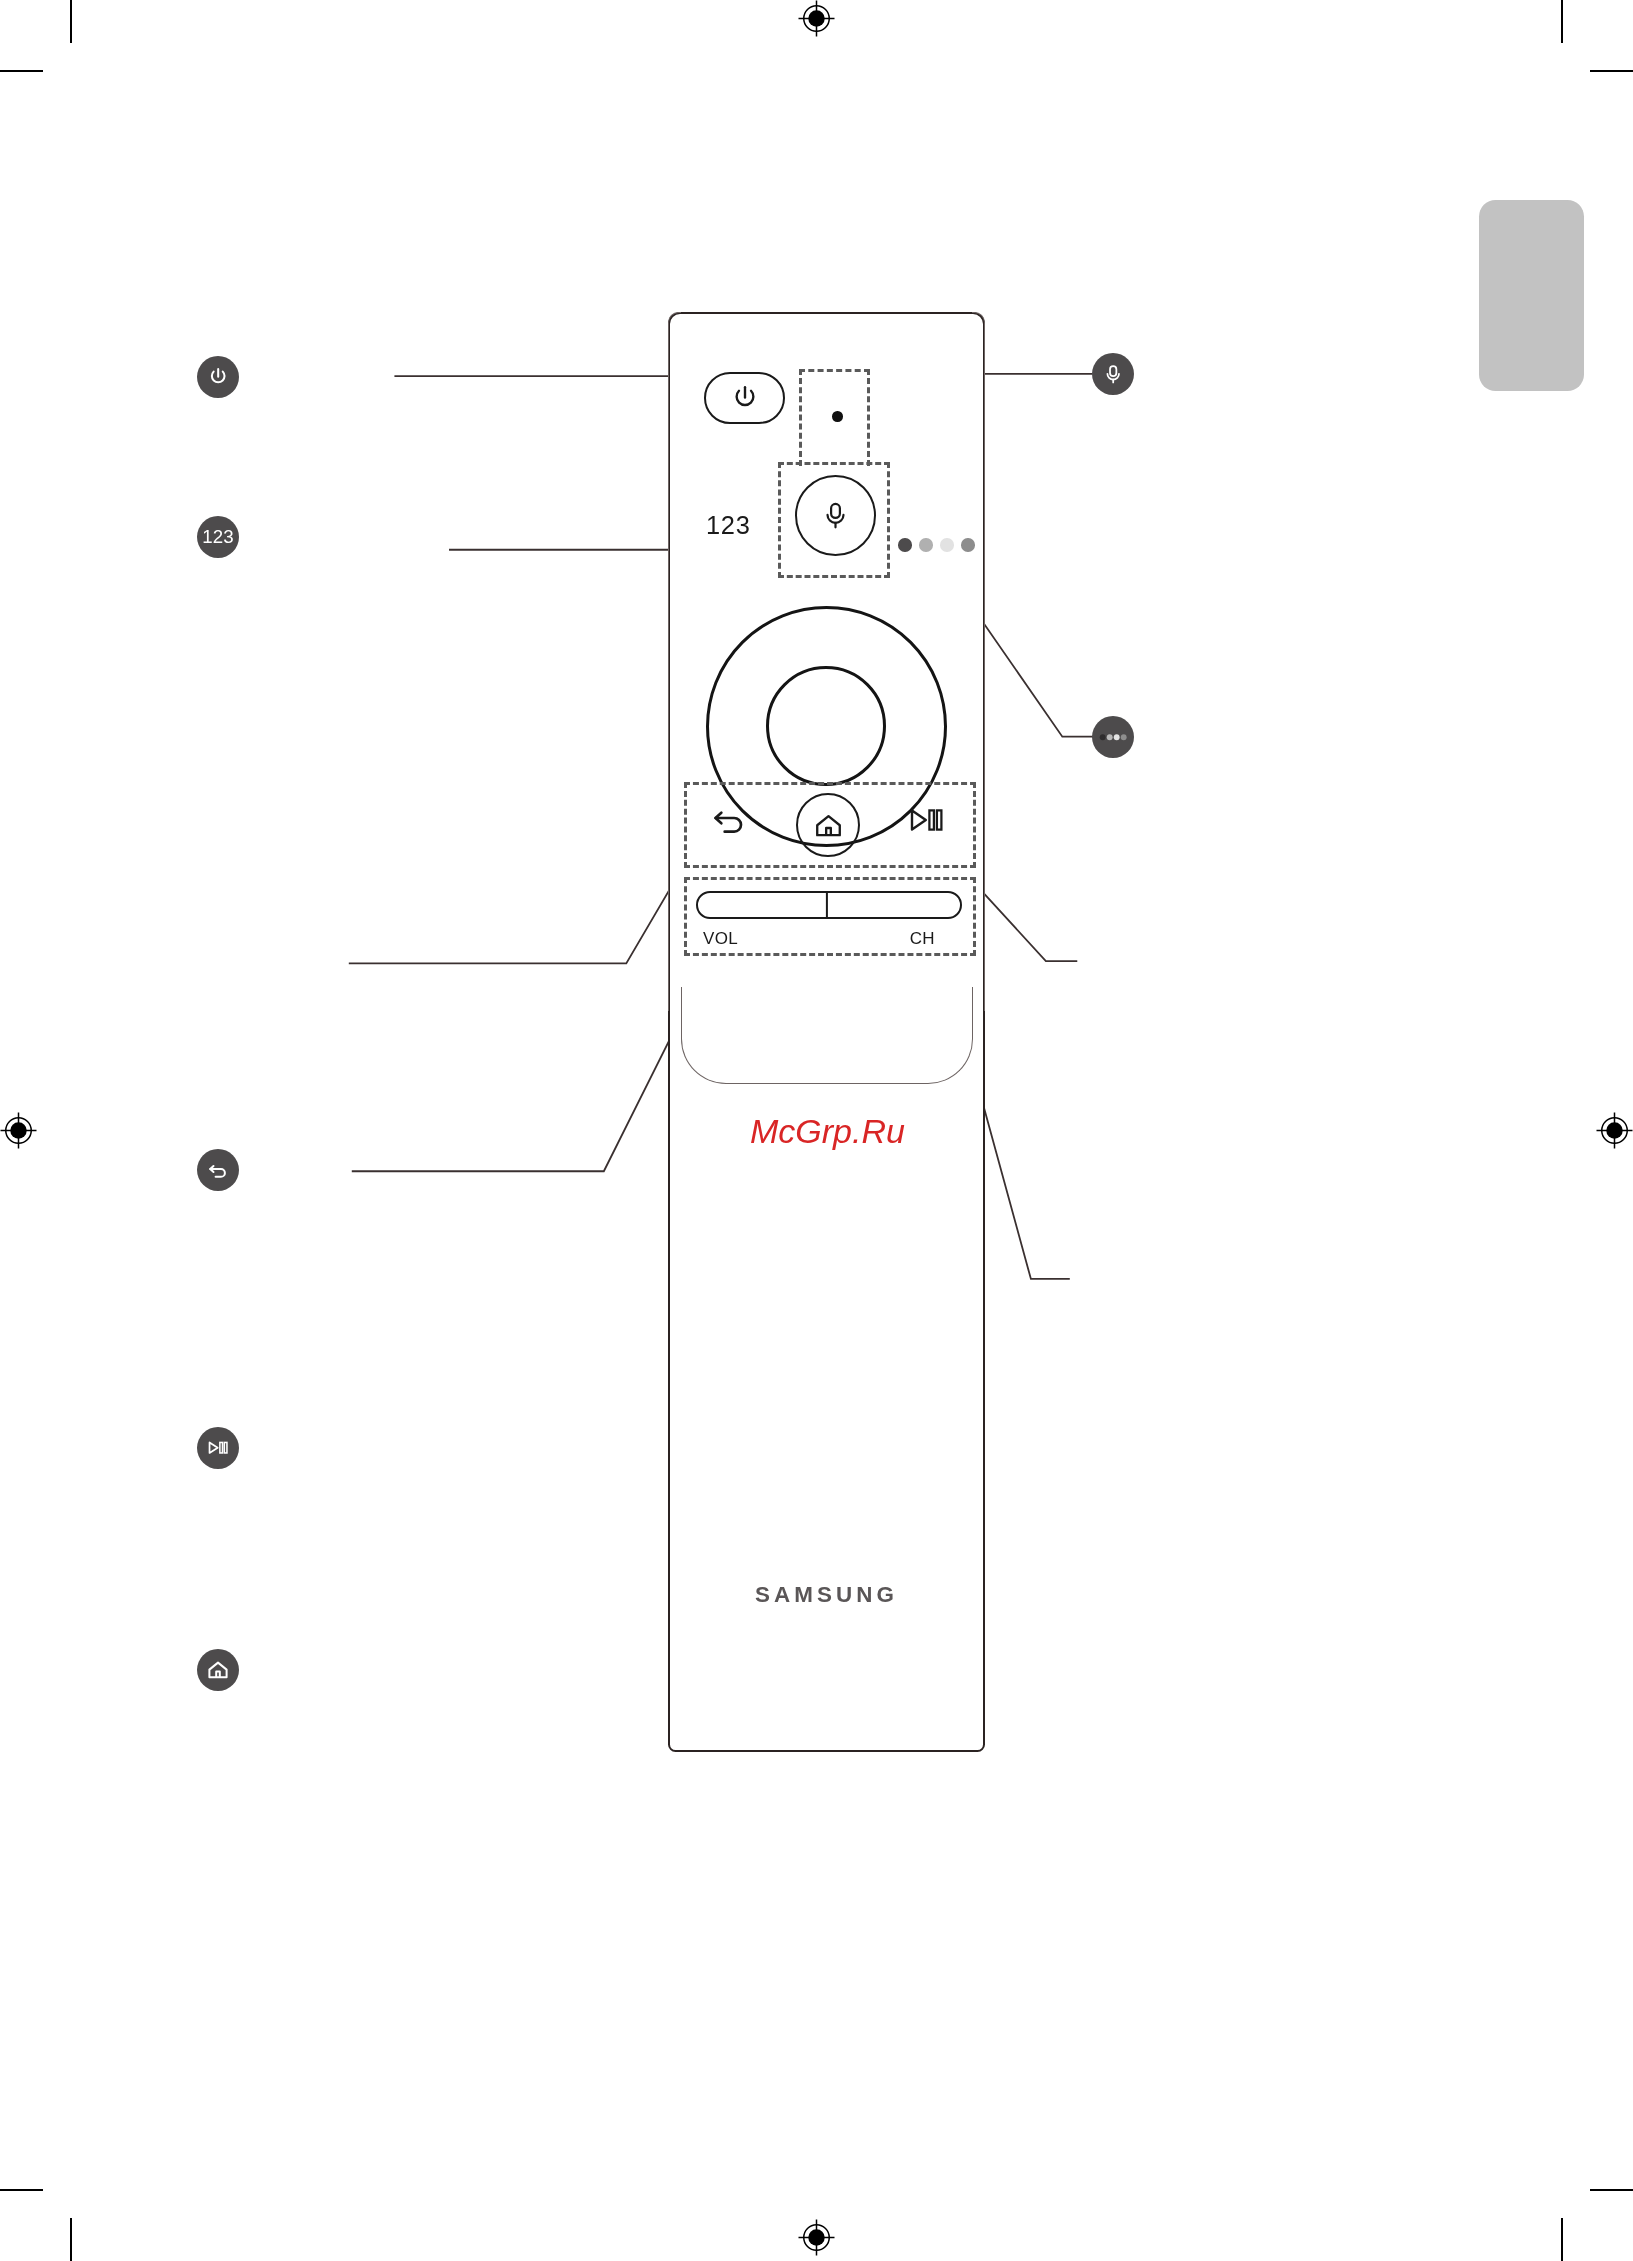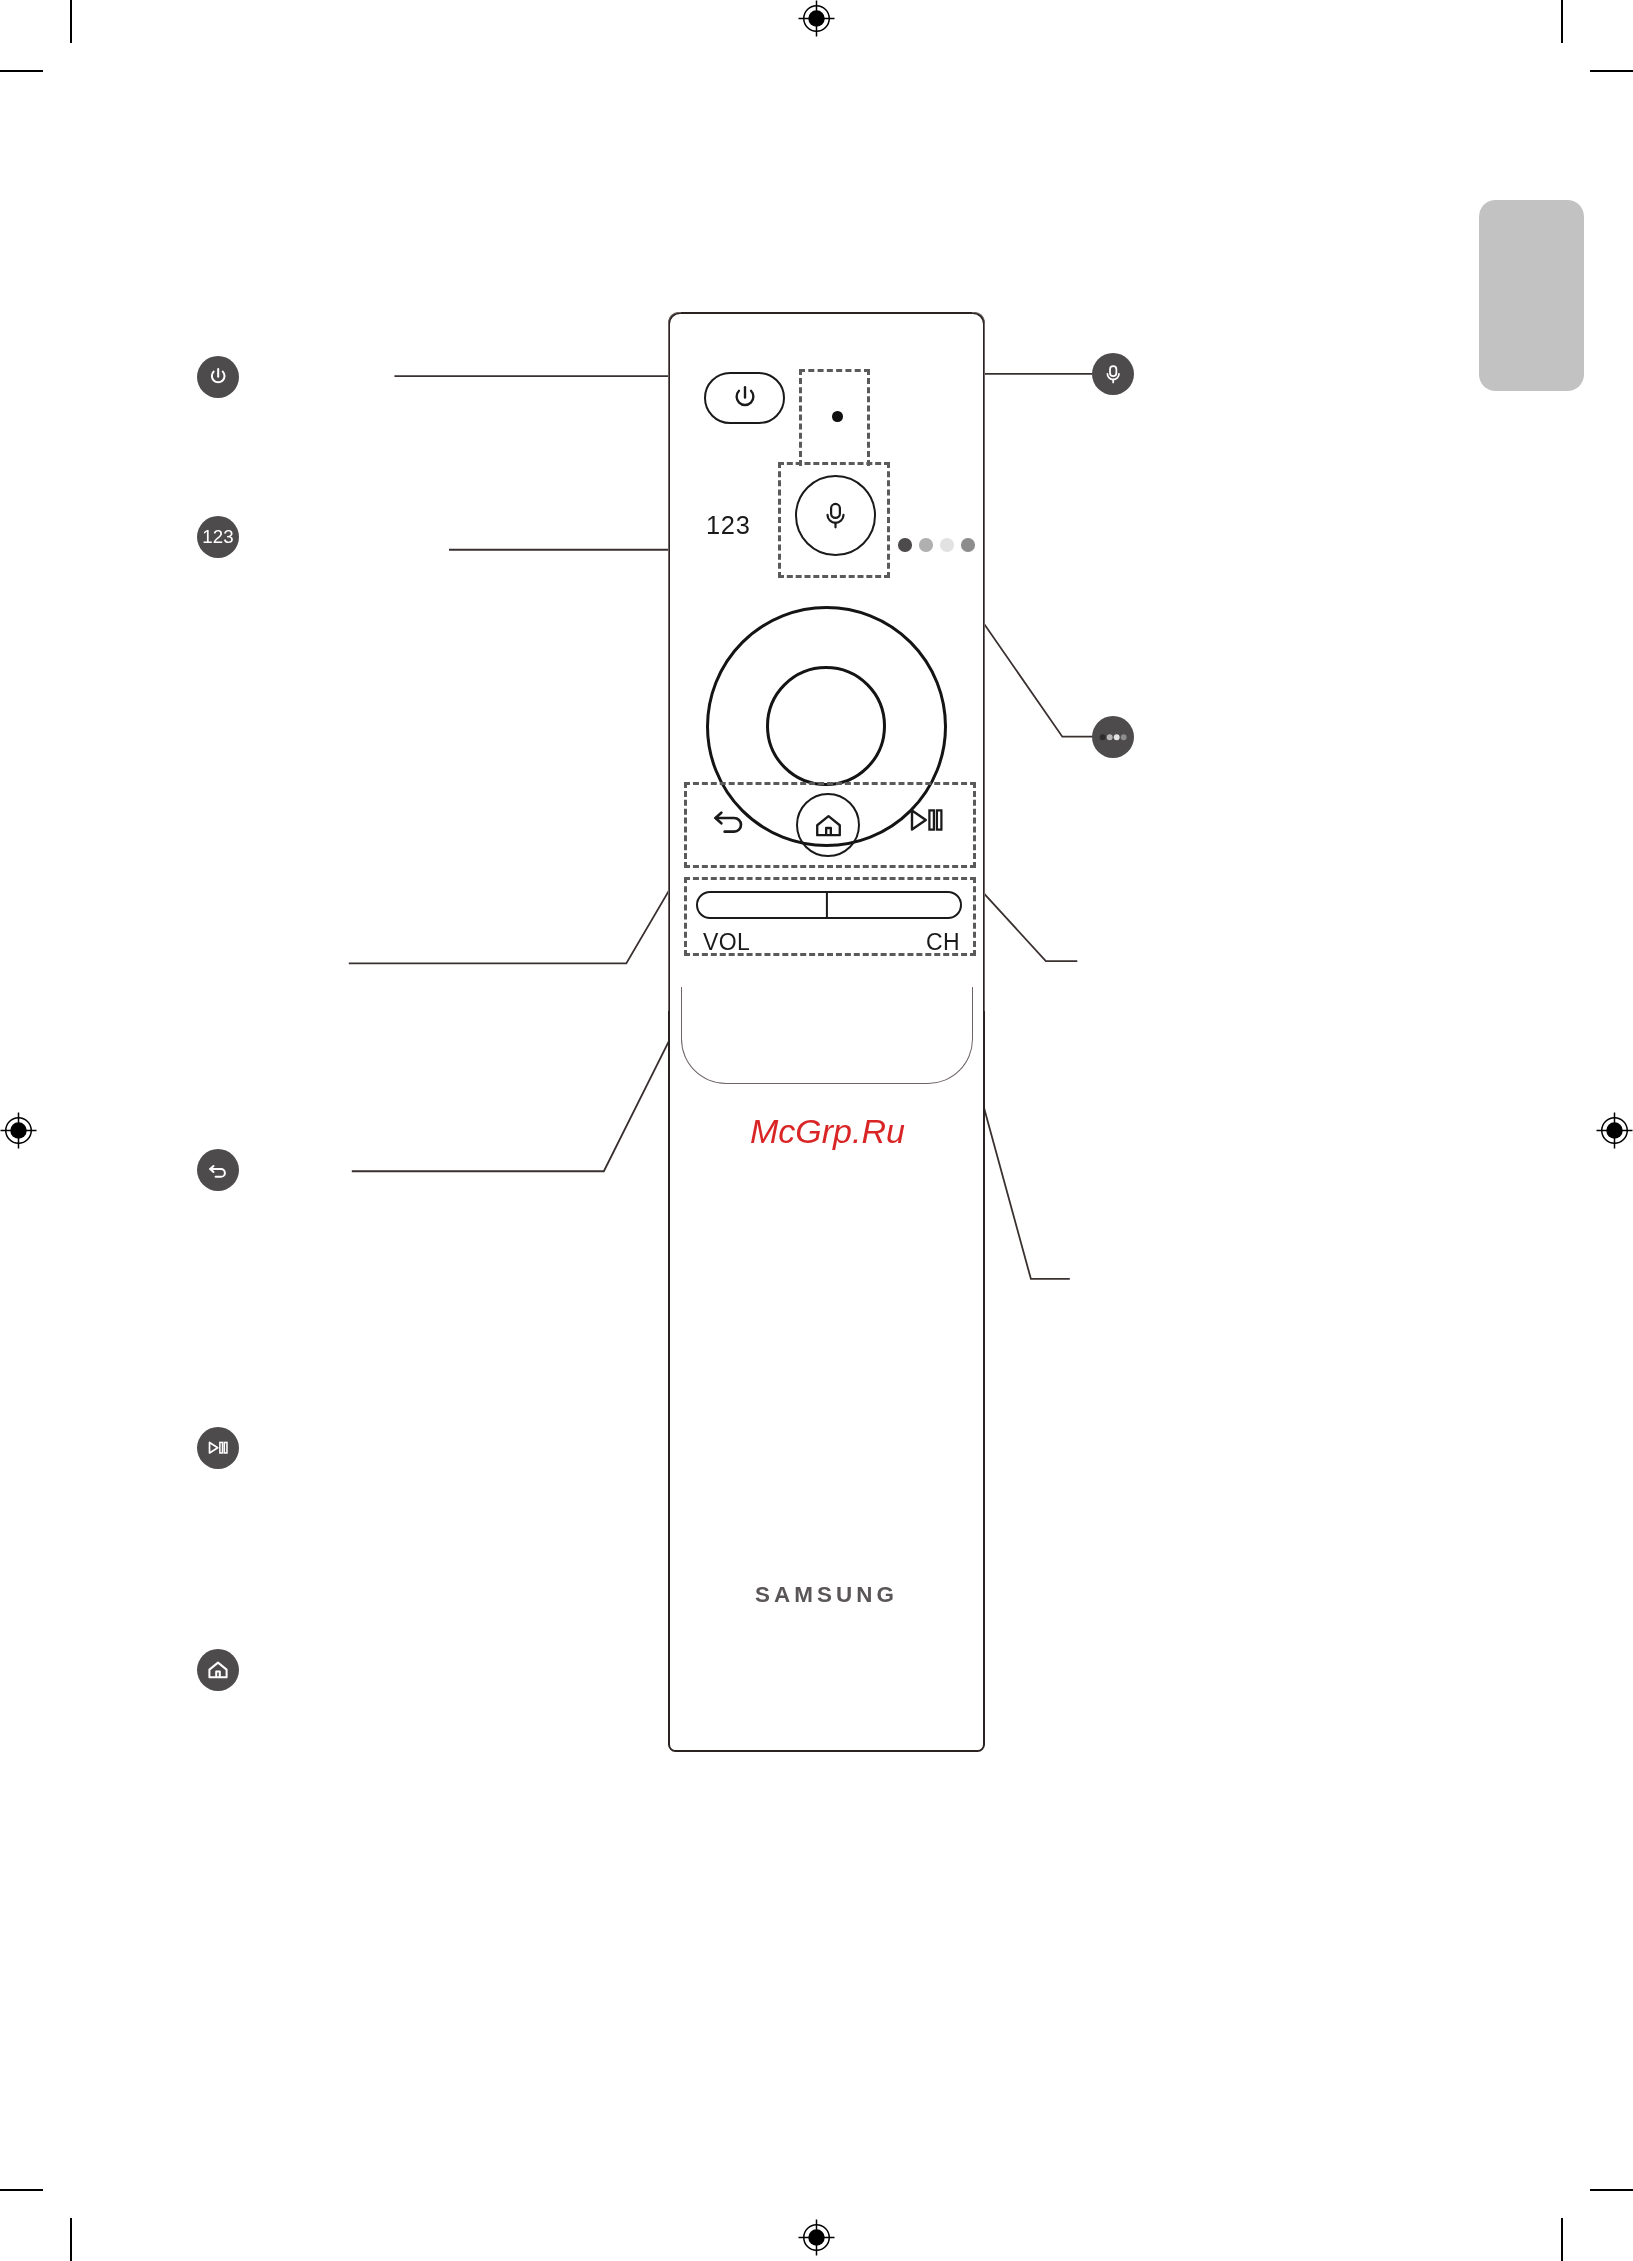--- a/index.html
+++ b/index.html
@@ -247,27 +247,27 @@
     left: 50%;
     top: 577px;
     width: 2.2px;
     height: 28px;
     background: #1a1a1a;
     transform: translateX(-50%);
   }
   .rocker-label {
     position: absolute;
     top: 615px;
-    font-size: 23px;
+    font-size: 17px;
     color: #1a1a1a;
     letter-spacing: 0.4px;
     font-family: "Liberation Sans", sans-serif;
   }
   .rocker-label.vol { left: 33px; }
-  .rocker-label.ch  { right: 23px; }
+  .rocker-label.ch  { right: 48px; }
 
   .brand {
     position: absolute;
     left: 0;
     right: 0;
     top: 1268px;
     text-align: center;
     font-size: 22.4px;
     font-weight: bold;
     letter-spacing: 4.1px;

